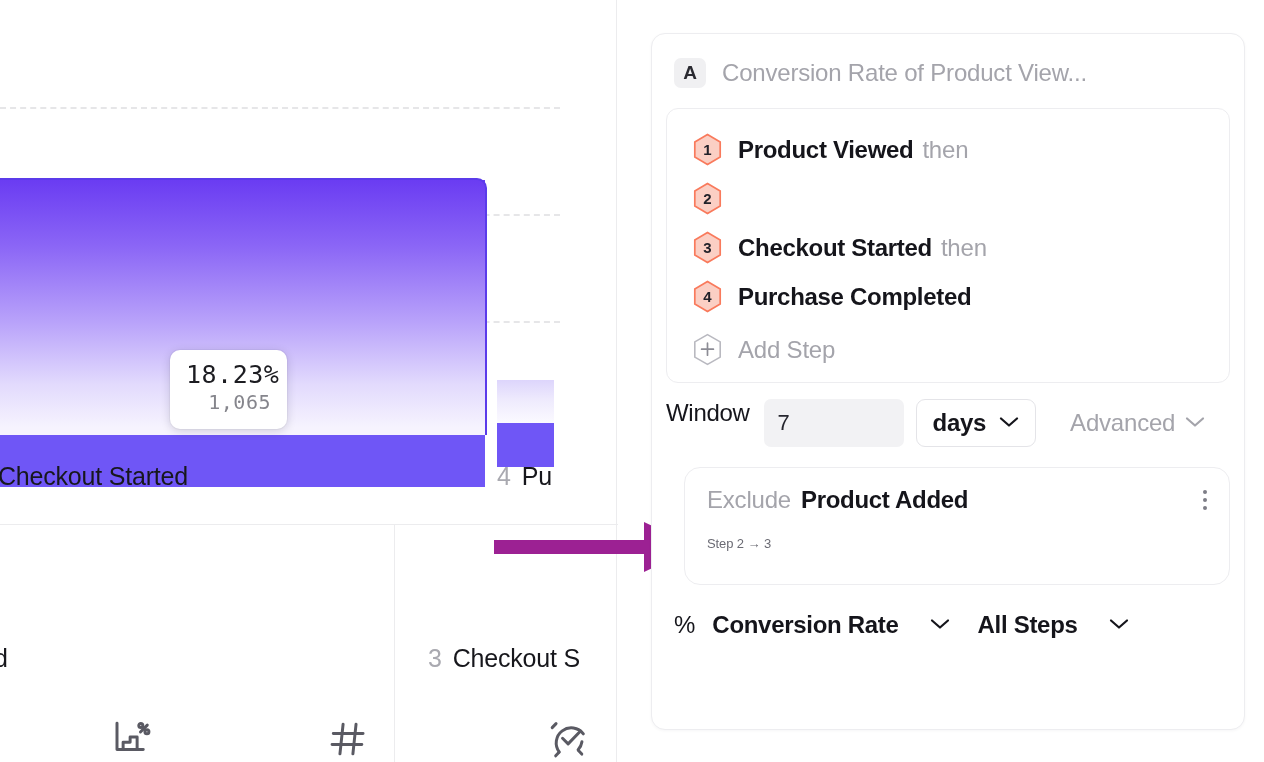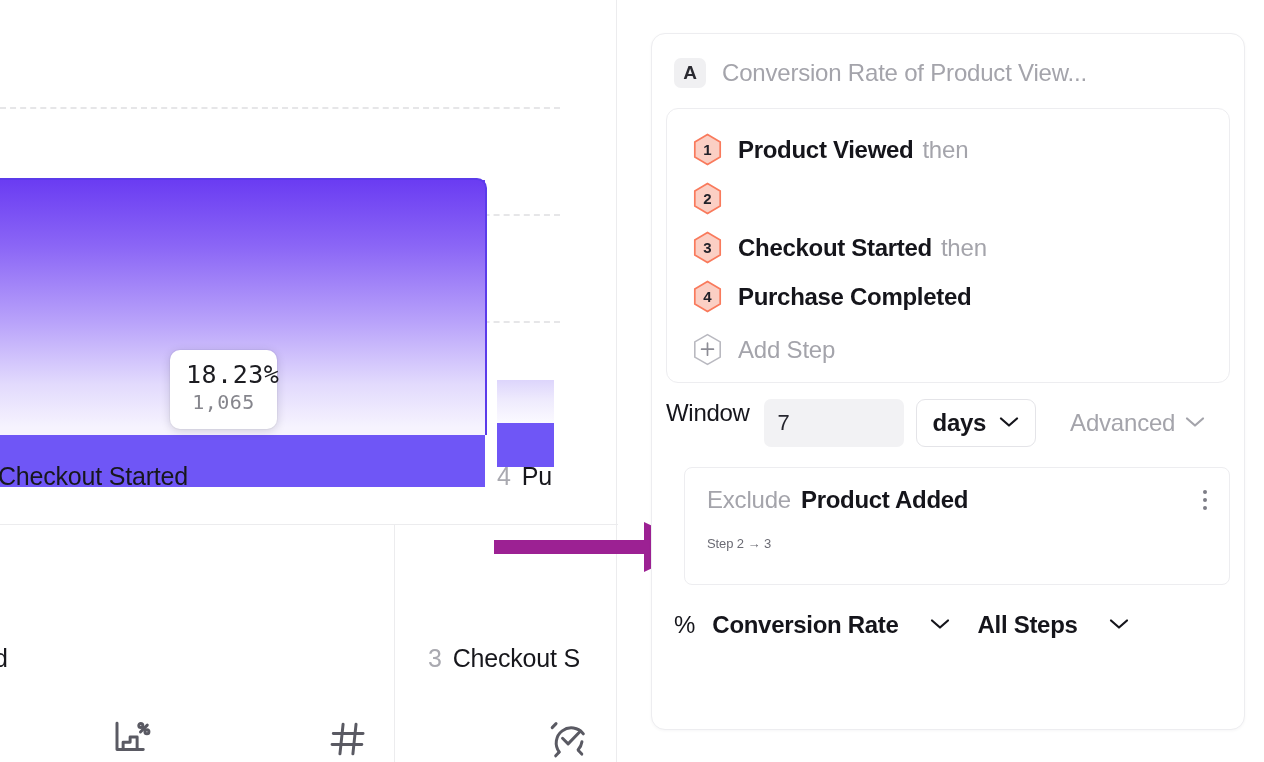--- a/index.html
+++ b/index.html
@@ -37,21 +37,21 @@
   }
 
   
   .tooltip {
     position: absolute; background: #ffffff; border-radius: 10px;
     box-shadow: 0 2px 10px rgba(20,20,40,.17), 0 0 0 1px rgba(0,0,0,.03);
     padding: 11px 16px 13px 16px; text-align: center;
     font-family: "DejaVu Sans Mono", "Liberation Mono", monospace;
   }
   .tooltip .pct { font-size: 25px; color: #1c1c21; letter-spacing: .5px; line-height: 1.12; }
-  .tooltip .cnt { font-size: 20px; color: #85858c; letter-spacing: .5px; line-height: 1.35; }
+  .tooltip .cnt { font-size: 20px; color: #85858c; letter-spacing: .5px; line-height: 1.35; text-align: right; }
 
   
   .axis-label {
     position: absolute; font-size: 25px; color: #17171c;
     font-weight: 400; white-space: nowrap; letter-spacing: -.2px;
   }
   .axis-label .num { color: #a9a9b0; margin-right: 11px; }
 
   
   .hrule { position: absolute; height: 0; border-top: 1px solid #ececee; }
@@ -110,21 +110,21 @@
     display: flex; align-items: center; gap: 13px; padding: 0 16px; background: #fff;
   }
   .unit-select .txt { font-size: 24px; font-weight: 700; color: #15151b; letter-spacing: -.3px; }
   .advanced {
     margin-left: 34px; display: flex; align-items: center; gap: 10px;
   }
   .advanced .txt { font-size: 24px; color: #a4a4ab; letter-spacing: -.2px; }
 
   
   .exclude-card {
-    margin: 20px 14px 0 32px; border: 1px solid #ededf0; border-radius: 8px;
+    margin: 20px 14px 0 32px; border: 1px solid #ededf0; border-radius: 16px;
     padding: 18px 18px 20px 22px; position: relative; min-height: 118px;
   }
   .exclude-line1 { display: flex; align-items: center; }
   .exclude-word { font-size: 24px; color: #a4a4ab; letter-spacing: -.2px; }
   .exclude-event { font-size: 24px; font-weight: 700; color: #15151b; letter-spacing: -.3px; margin-left: 10px; }
   .kebab { position: absolute; right: 22px; top: 22px; display: flex; flex-direction: column; gap: 4px; align-items: center; }
   .kebab i { display: block; width: 4px; height: 4px; border-radius: 50%; background: #7d7d86; }
   .exclude-sub { margin-top: 22px; font-size: 13px; color: #6b6b74; letter-spacing: -.1px; }
 
   
@@ -153,21 +153,21 @@
       <div class="base" style="top:0;"></div>
     </div>
 
     <div class="bar" style="left:497px; width:57px; height:43px; bottom:339px;">
       <div class="body" style="background:linear-gradient(to bottom,#ddd5fc 0%,#eeeafd 45%,#fbfaff 100%);"></div>
     </div>
     <div class="bar" style="left:497px; width:57px; height:44px; bottom:295px;">
       <div class="base" style="top:0;"></div>
     </div>
 
-    <div class="tooltip" style="left:170px; top:350px; width:107px;">
+    <div class="tooltip" style="left:170px; top:350px; width:117px;">
       <div class="pct">18.23%</div>
       <div class="cnt">1,065</div>
     </div>
 
     <div class="axis-label" style="left:-2px; top:462px;">
       <span>Checkout Started</span>
     </div>
     <div class="axis-label" style="left:497px; top:462px;">
       <span class="num">4</span><span>Pu</span>
     </div>

